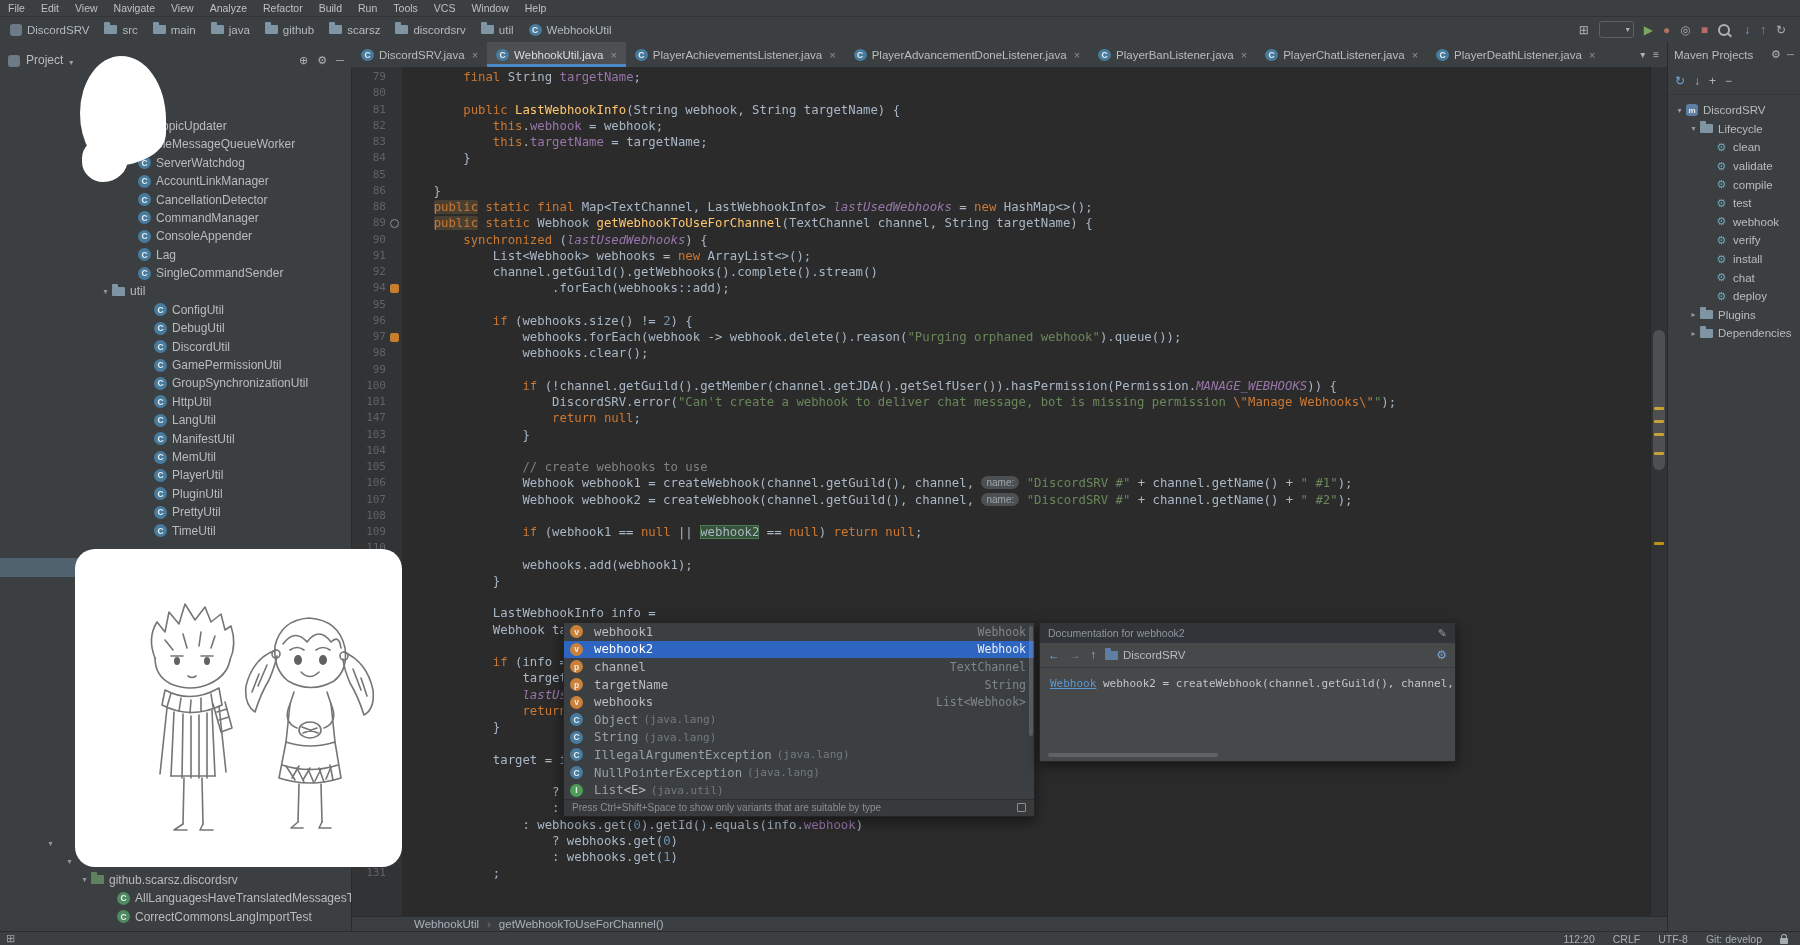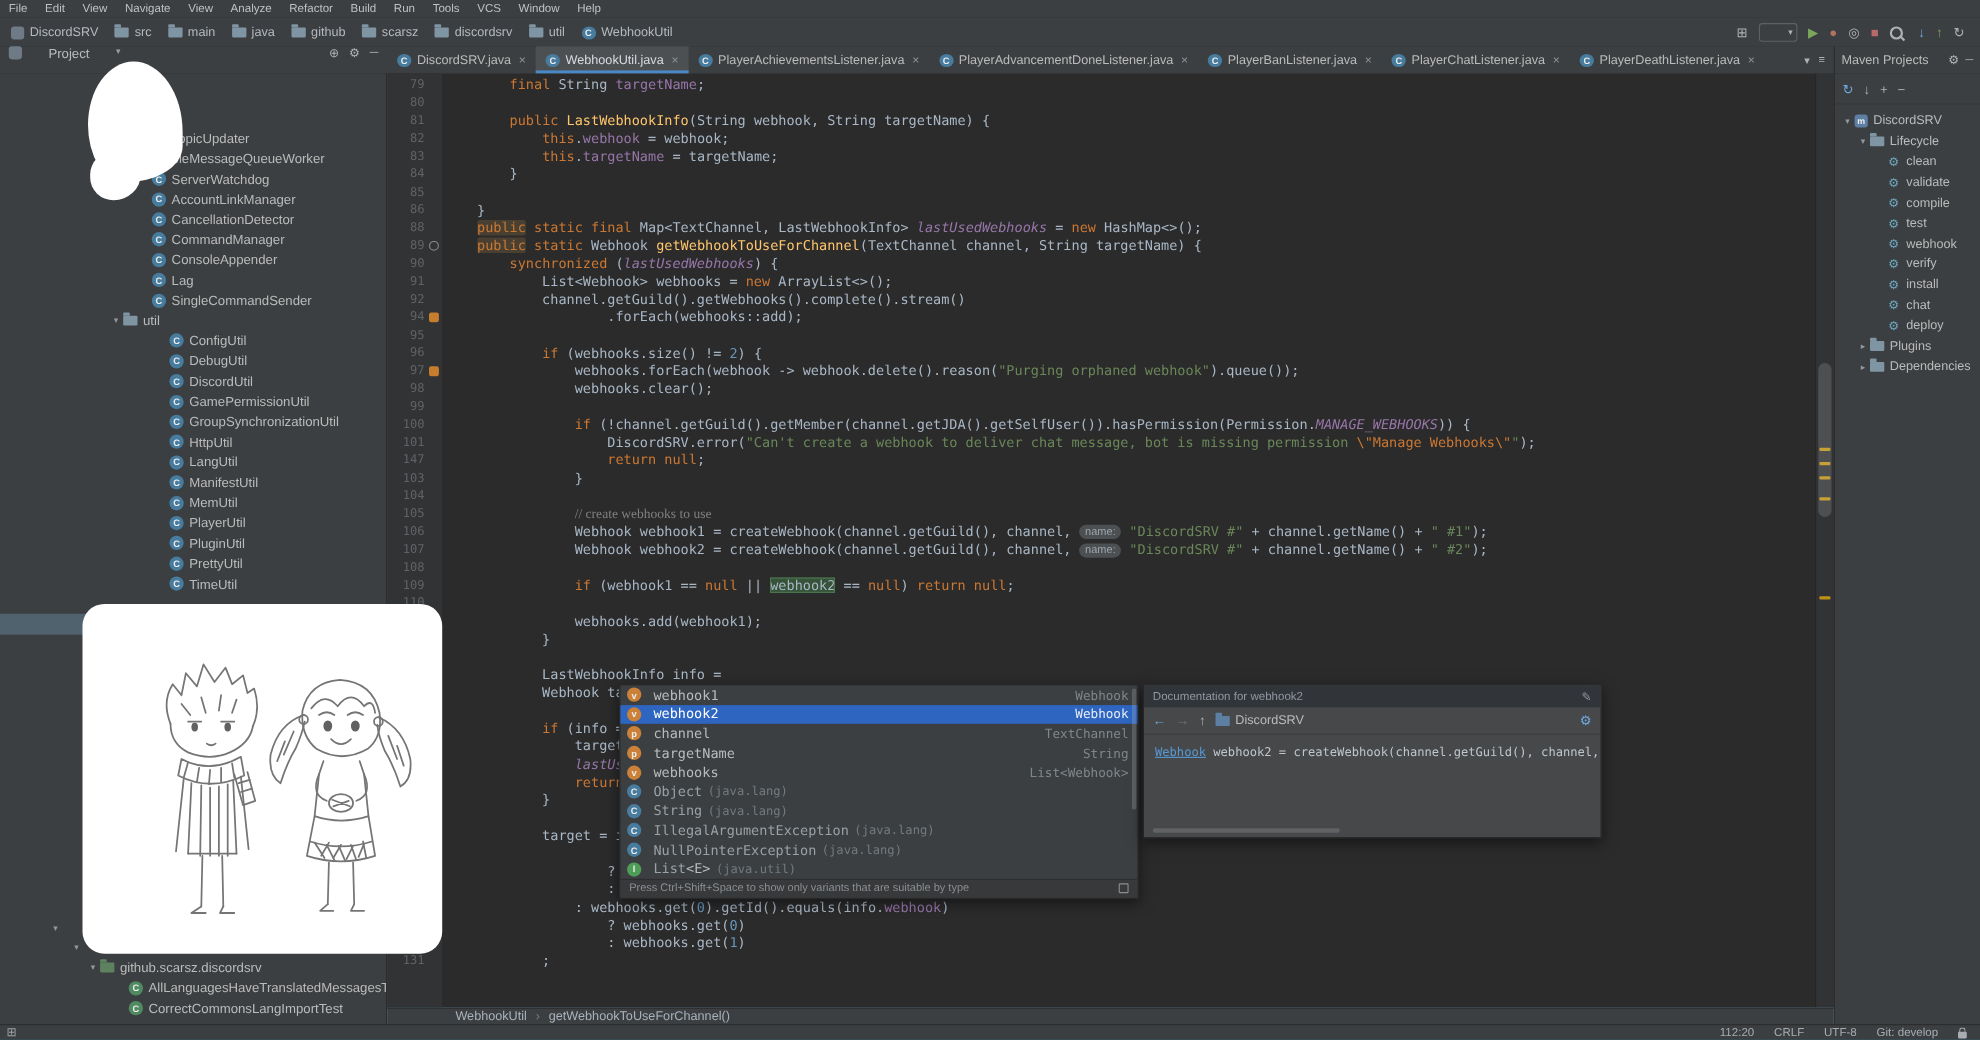--- a/index.html
+++ b/index.html
@@ -1,35 +1,35 @@
 <!DOCTYPE html>
 <html><head>
 <meta charset="utf-8">
 <style>
   html,body{margin:0;padding:0;background:#1e1e1e;}
-  .app{position:relative;width:1800px;height:945px;background:#7dd3fc;overflow:hidden;
+  .app{position:relative;width:1800px;height:945px;background:#15803d;overflow:hidden;
        font-family:"Liberation Sans",sans-serif;color:#BBBBBB;cursor:default;}
   
   .menubar{position:absolute;left:0;top:0;width:100%;height:16px;display:flex;align-items:center;
            background:#3C3F41;border-bottom:1px solid #333;font-size:10.5px;color:#BDC1C5;}
   .menubar span{padding:0 8px;}
   
   .toolbar{position:absolute;left:0;top:17px;width:100%;height:25px;background:#3C3F41;
            border-bottom:1px solid #2B2B2B;display:flex;align-items:center;}
   .crumbs{display:flex;align-items:center;gap:15px;padding-left:10px;font-size:11.5px;color:#B4BAC0;}
   .crumb{display:flex;align-items:center;gap:5px;}
   .tb-icons{margin-left:auto;display:flex;align-items:center;gap:10px;padding-right:14px;font-size:12px;color:#AFB1B3;}
   .combo{width:30px;height:15px;border:1px solid #5E6164;border-radius:3px;display:flex;align-items:center;
          justify-content:flex-end;padding-right:3px;font-size:8px;color:#AFB1B3;}
   .i-search{width:8px;height:8px;border:2px solid #AFB1B3;border-radius:50%;position:relative;margin-right:4px;}
   .i-search::after{content:'';position:absolute;width:5px;height:2px;background:#AFB1B3;transform:rotate(45deg);right:-4px;bottom:-2px;}
   
   .tabrow{position:absolute;left:0;top:42px;width:100%;height:25px;background:#3C3F41;
           border-bottom:1px solid #2B2B2B;display:flex;align-items:stretch;}
-  .proj-header{flex:0 0 352px;display:flex;align-items:flex-start;gap:24px;padding:0 8px;box-sizing:border-box;font-size:12px;}
+  .proj-header{flex:0 0 352px;display:flex;align-items:flex-end;gap:6px;padding:0 8px;box-sizing:border-box;font-size:12px;}
   .ph-icons{margin-left:auto;display:flex;gap:9px;font-size:11px;color:#AFB1B3;}
   .tabs{display:flex;align-items:stretch;overflow:hidden;}
   .tab{display:flex;align-items:center;gap:5px;padding:0 9px;font-size:11.5px;color:#BBB;position:relative;white-space:nowrap;}
   .tab.active{background:#4C5052;color:#D8DCE0;}
   .tab.active::after{content:'';position:absolute;left:0;right:0;bottom:0;height:3px;background:#4A88C7;}
   .tab .x{color:#8C9296;font-size:11px;margin-left:2px;}
   .tabrow-end{display:flex;align-items:center;gap:8px;font-size:10px;color:#AFB1B3;padding:0 8px;margin-left:auto;}
   .maven-header{flex:0 0 133px;display:flex;align-items:center;gap:6px;padding:0 6px;box-sizing:border-box;
                 border-left:1px solid #2B2B2B;font-size:11.5px;}
   .maven-header .lab{flex:1;}
@@ -45,21 +45,21 @@
   .code-row{display:flex;height:16.25px;}
   .gut{flex:0 0 50px;position:relative;}
   .ln{position:absolute;right:16px;top:0;font:11px/16.25px "DejaVu Sans Mono",monospace;color:#606366;}
   .cur .ln{color:#A4A3A3;}
   .gi{position:absolute;right:3px;top:3.5px;width:9px;height:9px;box-sizing:border-box;}
   .gi.ring{border:1.5px solid #8C8C8C;border-radius:50%;}
   .gi.mark{background:#C77D2E;border-radius:2px;}
   .code{flex:1;white-space:pre;font:12.3px/16.25px "DejaVu Sans Mono",monospace;color:#A9B7C6;padding-left:2px;}
   .cur .code{background:#323232;}
   .t-d{color:#A9B7C6;} .t-k{color:#CC7832;} .t-s{color:#6A8759;} .t-e{color:#CC7832;}
-  .t-c{color:#808080;font-family:Liberation Serif, serif;} .t-f{color:#9876AA;} .t-sf{color:#9876AA;font-style:italic;}
+  .t-c{color:#808080;} .t-f{color:#9876AA;} .t-sf{color:#9876AA;font-style:italic;}
   .t-m{color:#FFC66D;} .t-n{color:#6897BB;}
   .t-kb{color:#CC7832;background:#4A4032;border-radius:2px;}
   .t-u{color:#A9B7C6;text-decoration:underline;}
   .t-hl{color:#A9B7C6;background:#365239;outline:1px solid #4E7A52;outline-offset:-1px;}
   .t-h{background:#4C5053;color:#9DA5AD;border-radius:8px;padding:0 5px;font:10px/13px "Liberation Sans",sans-serif;
        display:inline-block;height:13px;vertical-align:1px;}
   .caret{display:inline-block;width:2px;height:14px;background:#CDD3DB;vertical-align:-2px;}
   .stripe{position:absolute;left:1650px;top:67px;width:17px;height:849px;background:#313335;border-left:1px solid #262626;}
   .smark{position:absolute;left:3px;width:10px;height:3px;background:#BE9117;border-radius:1px;}
   .sthumb{position:absolute;left:2px;width:12px;background:rgba(255,255,255,0.14);border-radius:6px;}

